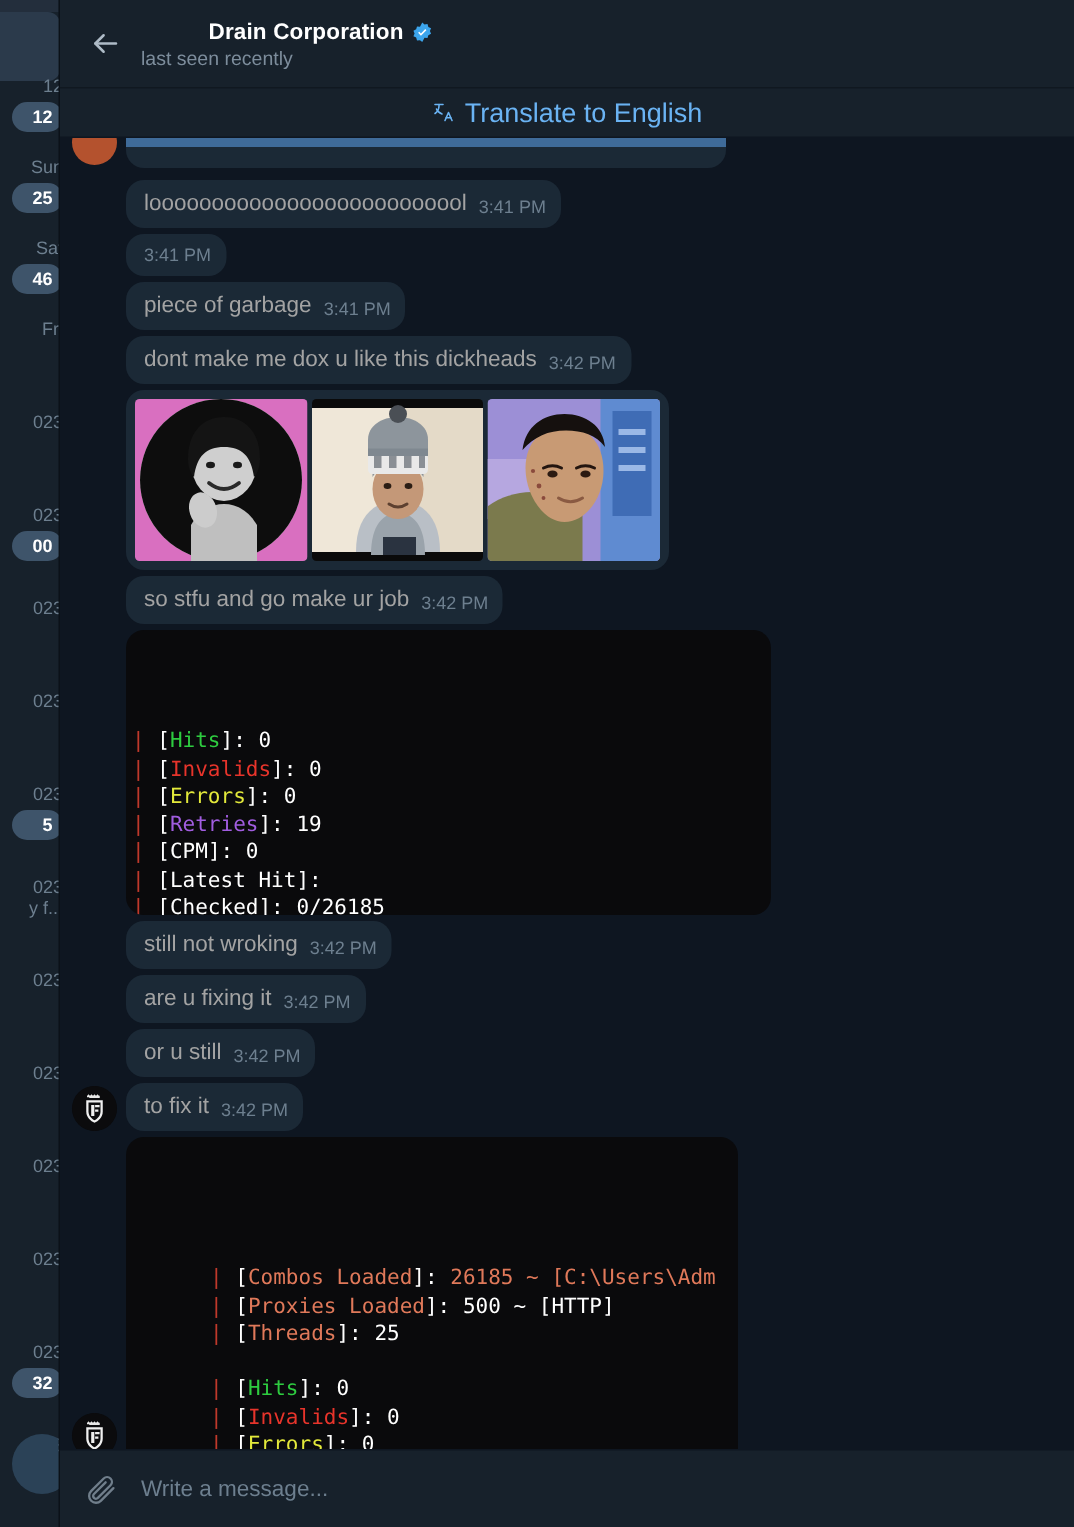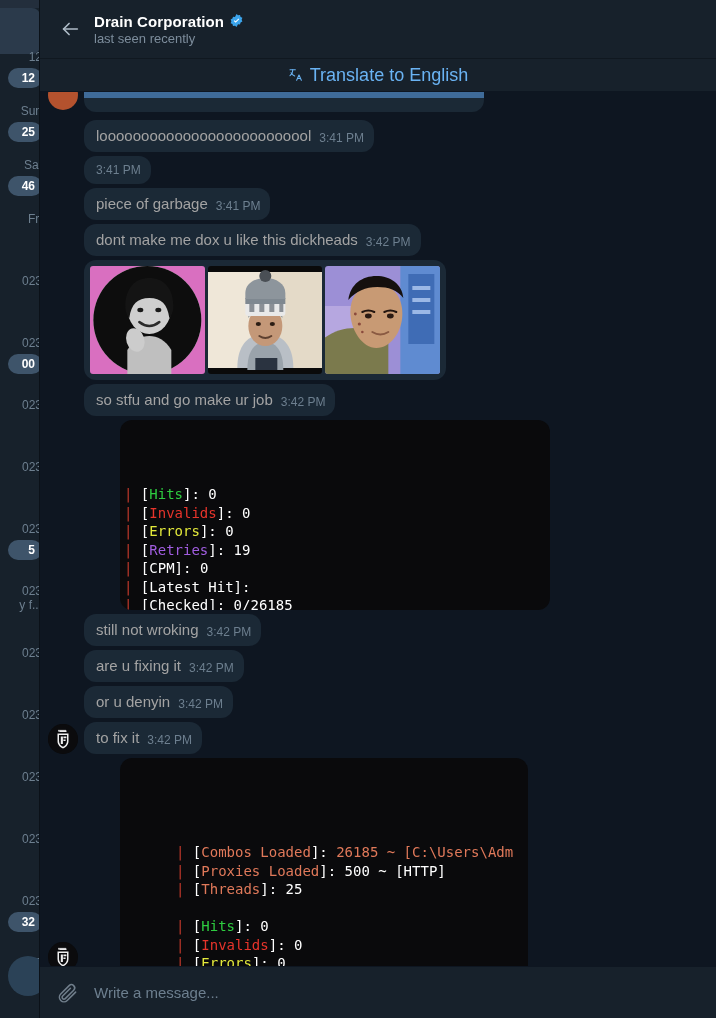--- a/index.html
+++ b/index.html
@@ -106,21 +106,21 @@
   }
   .back-btn {
     width: 32px; height: 32px;
     display: flex; align-items: center; justify-content: center;
     color: #aebbc7;
     flex: 0 0 32px;
     margin-right: 8px;
   }
   .back-btn svg { display: block; }
   .head-text { display: flex; flex-direction: column; justify-content: center; }
-  .head-title-row { display: flex; gap: 5px; }
+  .head-title-row { display: flex; align-items: center; gap: 5px; margin-left: 45px; }
   .head-title {
     color: #ffffff;
     font-size: 15px;
     font-weight: bold;
     letter-spacing: .1px;
   }
   .verified { width: 15px; height: 15px; display: block; }
   .head-sub {
     color: #7d8d9c;
     font-size: 13px;
@@ -240,21 +240,20 @@
   .term-row { position: relative; padding-left: 44px; margin-bottom: 4px; }
   .term {
     background: #0a0a0c;
     border-radius: 12px;
     overflow: hidden;
     font-family: "DejaVu Sans Mono", "Liberation Mono", monospace;
     font-size: 14px;
     line-height: 18.5px;
     color: #e6e6e6;
     white-space: pre;
-    margin-left: 36px;
   }
   .term .l { display: block; }
   .term .bar { color: #c0392b; }
 
   #term1 { width: 430px; height: 190px; padding: 28px 0 0 0; }
   #term1 .inner { padding-left: 4px; }
   #term2 { width: 408px; height: 222px; padding: 48px 0 0 0; }
   #term2 .inner { padding-left: 56px; }
   .term-clip { overflow: hidden; }
 
@@ -493,21 +492,21 @@
 
       <div class="msg-row">
         <div class="bubble">
           <span class="txt">are u fixing it</span>
           <span class="time">3:42 PM</span>
         </div>
       </div>
 
       <div class="msg-row">
         <div class="bubble">
-          <span class="txt">or u denyin</span>
+          <span class="txt">or u still</span>
           <span class="time">3:42 PM</span>
         </div>
       </div>
 
       <div class="msg-row">
         <div class="avatar">
           <svg viewBox="0 0 30 30" width="30" height="30">
             <circle cx="15" cy="15" r="15" fill="#0b0b0d"></circle>
             <path d="M11.5 6.5h7v1.5h-7z" fill="#e8e8e8"></path>
             <path d="M11 5.5l1 1.2 1-1.2 1 1.2 1-1.2 1 1.2 1-1.2 1 1.2v.8h-8v-.8z" fill="#e8e8e8"></path>

